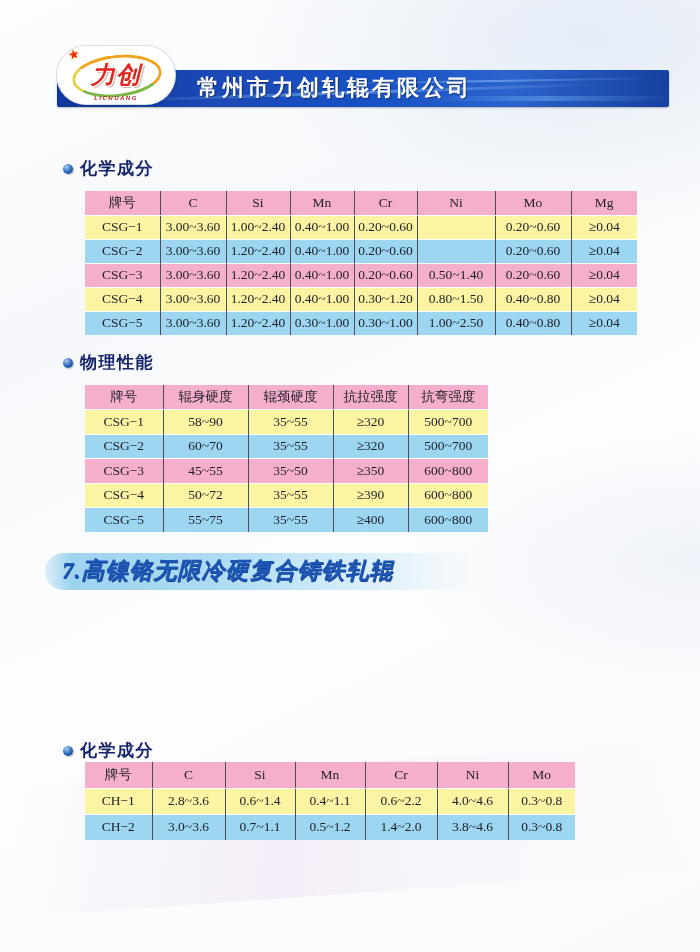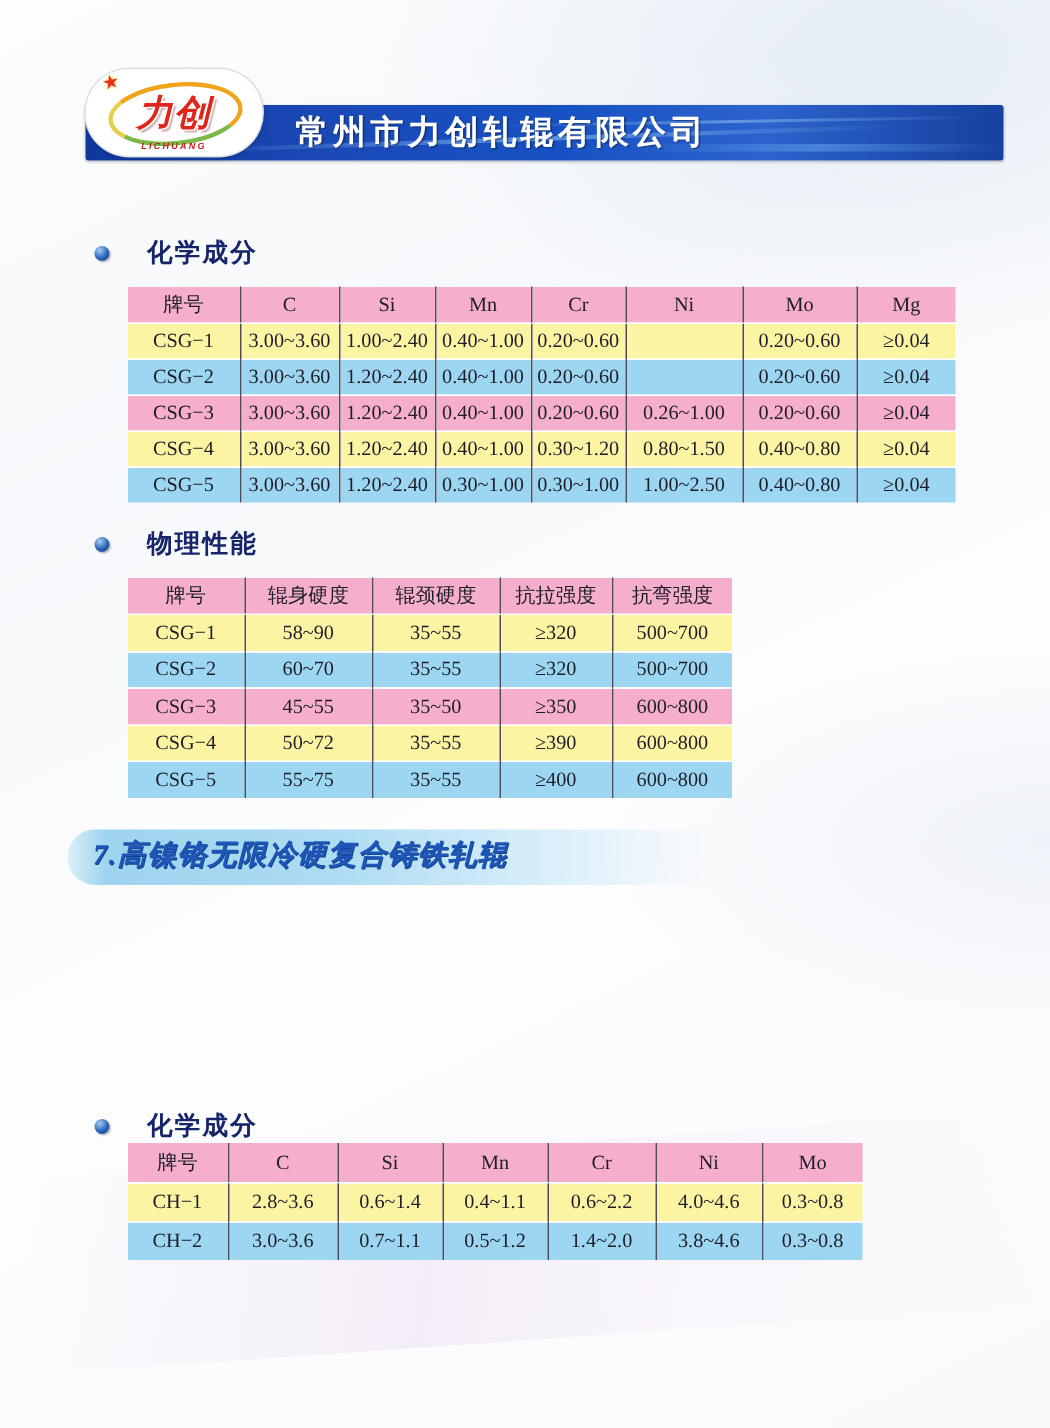--- a/index.html
+++ b/index.html
@@ -36,21 +36,21 @@
   .logo-ring{position:absolute;left:15px;top:9px;width:84px;height:36px;border-radius:50%;
     border:3px solid #f2a31c;border-left-color:#e4d049;border-bottom-color:#7cb84a;transform:rotate(-6deg);}
   .logo-text{position:absolute;left:0;right:0;top:13px;text-align:center;color:#e0251c;font-size:24px;
     font-weight:bold;font-style:italic;letter-spacing:1px;
     text-shadow:1px 1px 0 #fff,-1px -1px 0 #fff,1px -1px 0 #fff,-1px 1px 0 #fff,2px 2px 1px rgba(120,30,20,.35);}
   .logo-star{position:absolute;left:11px;top:1px;color:#e8301a;font-size:13px;
     text-shadow:0 0 3px #ffd84d;transform:rotate(-12deg);}
   .logo-sub{position:absolute;left:0;right:0;bottom:3px;text-align:center;font-size:6px;color:#c32020;
     font-style:italic;letter-spacing:1.5px;font-weight:bold;}
   
-  .sec-head{position:absolute;display:flex;align-items:center;gap:25px;}
+  .sec-head{position:absolute;display:flex;align-items:center;gap:7px;}
   .bullet{width:10px;height:10px;border-radius:50%;flex:0 0 auto;
     background:radial-gradient(circle at 35% 28%,#a6cdf2,#2a64b8 55%,#10367c);
     box-shadow:1px 1px 1px rgba(0,0,0,.25);}
   .sec-title{font-size:17px;font-weight:bold;color:#16256a;letter-spacing:1.5px;}
   #head-chem1{left:63px;top:157px;}
   #head-phys{left:63px;top:351px;}
   #head-chem2{left:63px;top:739px;}
   
   .tbl{position:absolute;border-collapse:collapse;table-layout:fixed;text-align:center;color:#1d1d28;
     font-family:"Liberation Serif","DejaVu Serif",serif;font-size:13.5px;}
@@ -65,21 +65,21 @@
   #tbl-chem1{left:85px;top:191px;width:552px;}
   #tbl-chem1 tr{height:24px;}
   #tbl-phys{left:85px;top:385px;width:403px;}
   #tbl-phys tr{height:24.5px;}
   #tbl-chem2{left:85px;top:762px;width:490px;}
   #tbl-chem2 tr{height:26px;}
   
   .sec7-band{position:absolute;left:45px;top:553px;width:430px;height:37px;border-radius:19px 6px 6px 19px;
     background:linear-gradient(90deg,rgba(150,212,241,.3) 0%,#9ed3ef 6%,#aedcf3 42%,rgba(188,227,246,.6) 72%,rgba(232,246,252,0) 100%);}
   .sec7-title{position:absolute;left:62px;top:552px;height:38px;line-height:38px;white-space:nowrap;
-    font-family:"Liberation Serif","DejaVu Serif",serif;font-style:italic;font-weight:bold;font-size:19px;
+    font-family:"Liberation Serif","DejaVu Serif",serif;font-style:italic;font-weight:bold;font-size:23px;
     color:#1d56b6;letter-spacing:1px;text-shadow:.5px .5px 0 #14448f;}
   .para{position:absolute;left:62px;top:599px;width:578px;font-size:16px;line-height:25.5px;color:#121218;
     text-align:justify;text-indent:2em;letter-spacing:.4px;}
 </style>
 </head>
 <body>
 
 <div class="page">
   <div class="wash-top"></div>
   <div class="wash-mid"></div>
@@ -144,21 +144,21 @@
       <td></td>
       <td>0.20~0.60</td>
       <td>≥0.04</td>
     </tr>
     <tr class="r-p">
       <td>CSG−3</td>
       <td>3.00~3.60</td>
       <td>1.20~2.40</td>
       <td>0.40~1.00</td>
       <td>0.20~0.60</td>
-      <td>0.26~1.00</td>
+      <td>0.50~1.40</td>
       <td>0.20~0.60</td>
       <td>≥0.04</td>
     </tr>
     <tr class="r-y">
       <td>CSG−4</td>
       <td>3.00~3.60</td>
       <td>1.20~2.40</td>
       <td>0.40~1.00</td>
       <td>0.30~1.20</td>
       <td>0.80~1.50</td>

